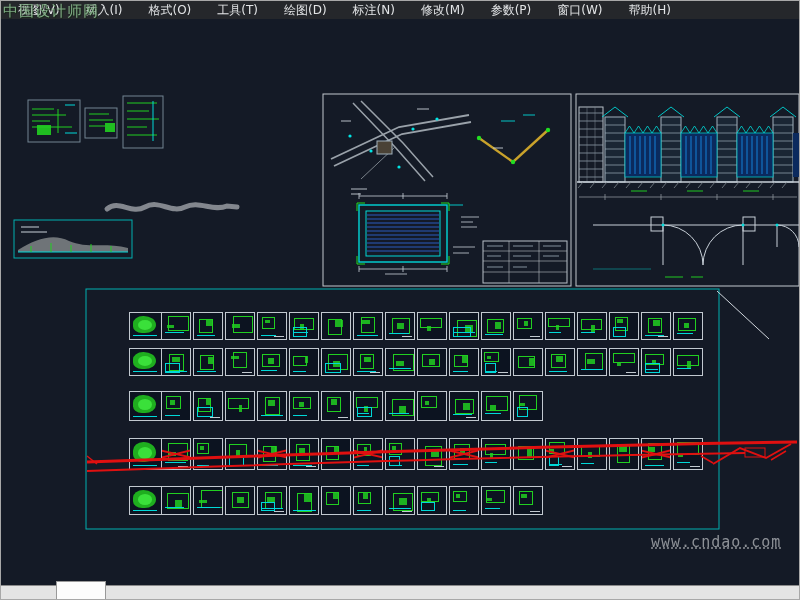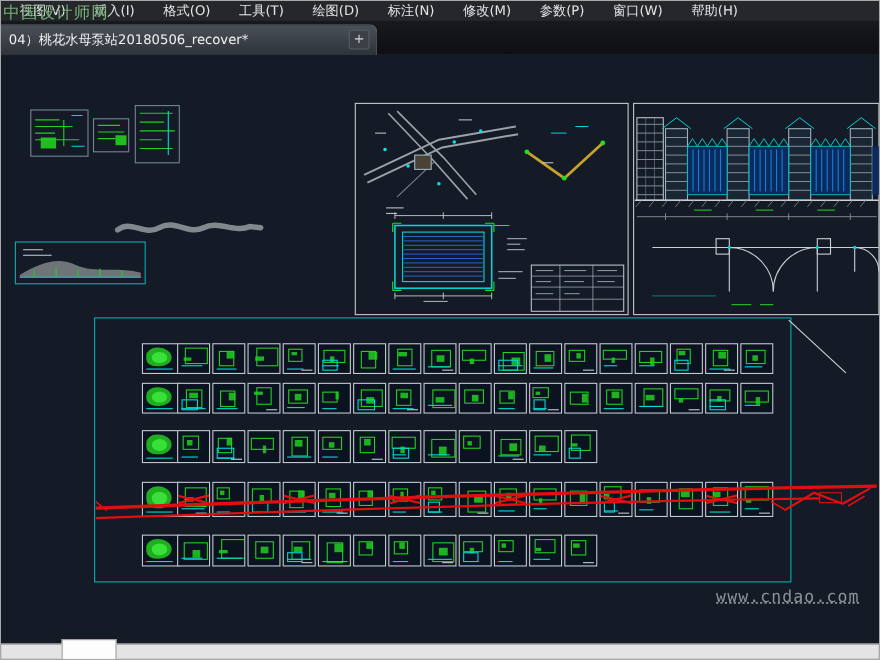--- a/index.html
+++ b/index.html
@@ -64,26 +64,20 @@
         <span class="menu-item">绘图(D)</span>
         <span class="menu-item">标注(N)</span>
         <span class="menu-item">修改(M)</span>
         <span class="menu-item">参数(P)</span>
         <span class="menu-item">窗口(W)</span>
         <span class="menu-item">帮助(H)</span>
       </nav>
   </div>
   <div class="watermark-tl">中国设计师网</div>
 
-  <div class="tab-bar">
-    <div class="file-tab">
-      <span>04）桃花水母泵站20180506_recover*</span>
-    </div>
-    <div class="new-tab">+</div>
-  </div>
 
   <div class="canvas"></div>
 
   <svg class="layer" width="800" height="600" viewBox="0 0 800 600">
 
     <g stroke-width="1" fill="none">
       <rect x="27" y="99" width="52" height="42" stroke="#8aa0ae" opacity="0.8"></rect>
       <path d="M31,108 h22 M31,114 h34 M31,120 h18 M57,108 v24 M31,126 h40" stroke="#21cf21"></path>
       <rect x="36" y="124" width="14" height="10" fill="#21cf21" opacity="0.9" stroke="none"></rect>
       <path d="M64,104 h10 M64,132 h12" stroke="#00d8d8"></path>

